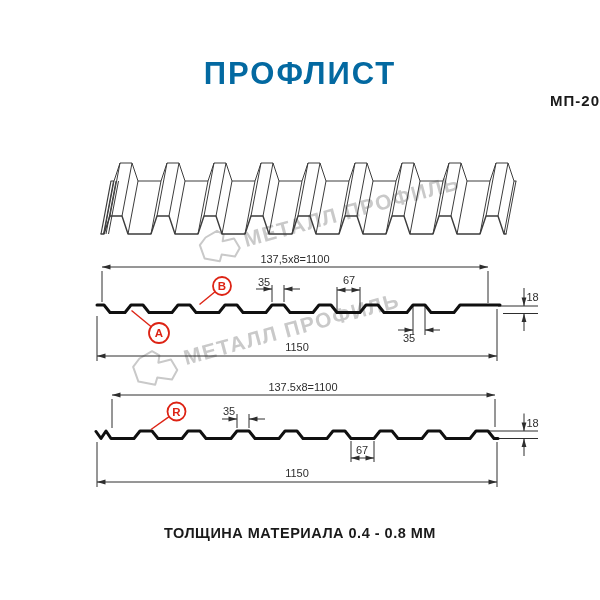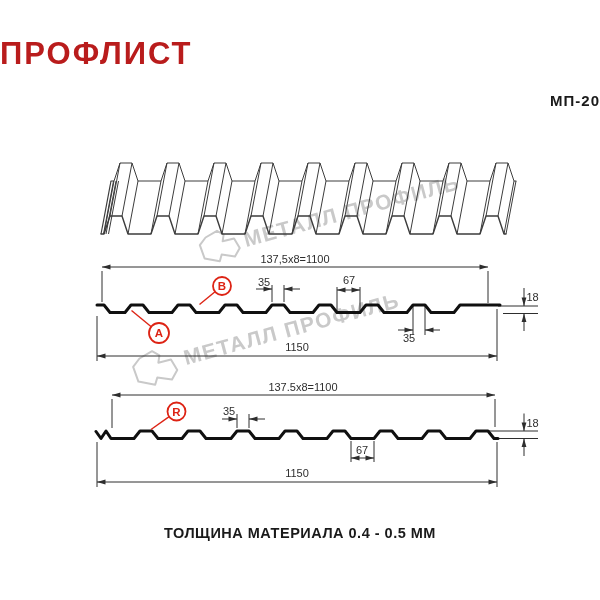--- a/index.html
+++ b/index.html
@@ -1,19 +1,19 @@
 <!DOCTYPE html>
 <html><head>
 <meta charset="utf-8">
 <style>
   html,body{margin:0;padding:0;background:#ffffff;}
   .page{position:relative;width:600px;height:600px;background:#fff;overflow:hidden;
         font-family:"Liberation Sans","DejaVu Sans",sans-serif;}
-  .title{position:absolute;top:36px;left:0;width:100%;text-align:left;
-         font-size:31px;font-weight:bold;letter-spacing:2px;color:#b91c1c;}
+  .title{position:absolute;top:56px;left:0;width:100%;text-align:center;
+         font-size:31px;font-weight:bold;letter-spacing:2px;color:#0369a1;}
   .subtitle{position:absolute;top:92px;left:0;width:100%;text-align:right;
             font-size:15px;font-weight:bold;letter-spacing:1px;color:#1a1a1a;}
   .footer{position:absolute;top:525px;left:0;width:100%;text-align:center;
           font-size:14.5px;font-weight:bold;letter-spacing:.5px;color:#1a1a1a;}
   svg{position:absolute;left:0;top:0;}
   text{font-family:"Liberation Sans","DejaVu Sans",sans-serif;}
 </style>
 </head>
 <body>
 
@@ -182,14 +182,14 @@
           <text x="526.5" y="427" font-size="11" text-anchor="start" fill="#2e2e2e" font-weight="normal" letter-spacing="0">18</text>
         </g>
         <polyline points="96,431.5 101,438.5 106,431 111,438.5 134,438.5 140,431 152,431 158,438.5 182,438.5 188,431 200,431 206,438.5 231,438.5 237,431 249,431 255,438.5 279,438.5 285,431 297,431 303,438.5 327,438.5 333,431 345,431 351,438.5 374,438.5 380,431 392,431 398,438.5 422,438.5 428,431 440,431 446,438.5 470,438.5 476,431 488,431 494,438.5 498,438.5" fill="none" stroke="#101010" stroke-width="3" stroke-linejoin="round" stroke-linecap="round"></polyline>
         <g>
           <line x1="169.14728923061713" y1="416.6901487783879" x2="151" y2="429.5" stroke="#dd2314" stroke-width="1.4"></line>
           <circle cx="176.5" cy="411.5" r="9" fill="none" stroke="#dd2314" stroke-width="1.8"></circle>
           <text x="176.5" y="415.5" font-size="11.5" text-anchor="middle" fill="#dd2314" font-weight="bold" letter-spacing="0">R</text>
         </g>
       </g>
     </svg>
-  <div class="footer">ТОЛЩИНА МАТЕРИАЛА 0.4 - 0.5 ММ</div>
+  <div class="footer">ТОЛЩИНА МАТЕРИАЛА 0.4 - 0.8 ММ</div>
 </div>
 
 </body></html>

